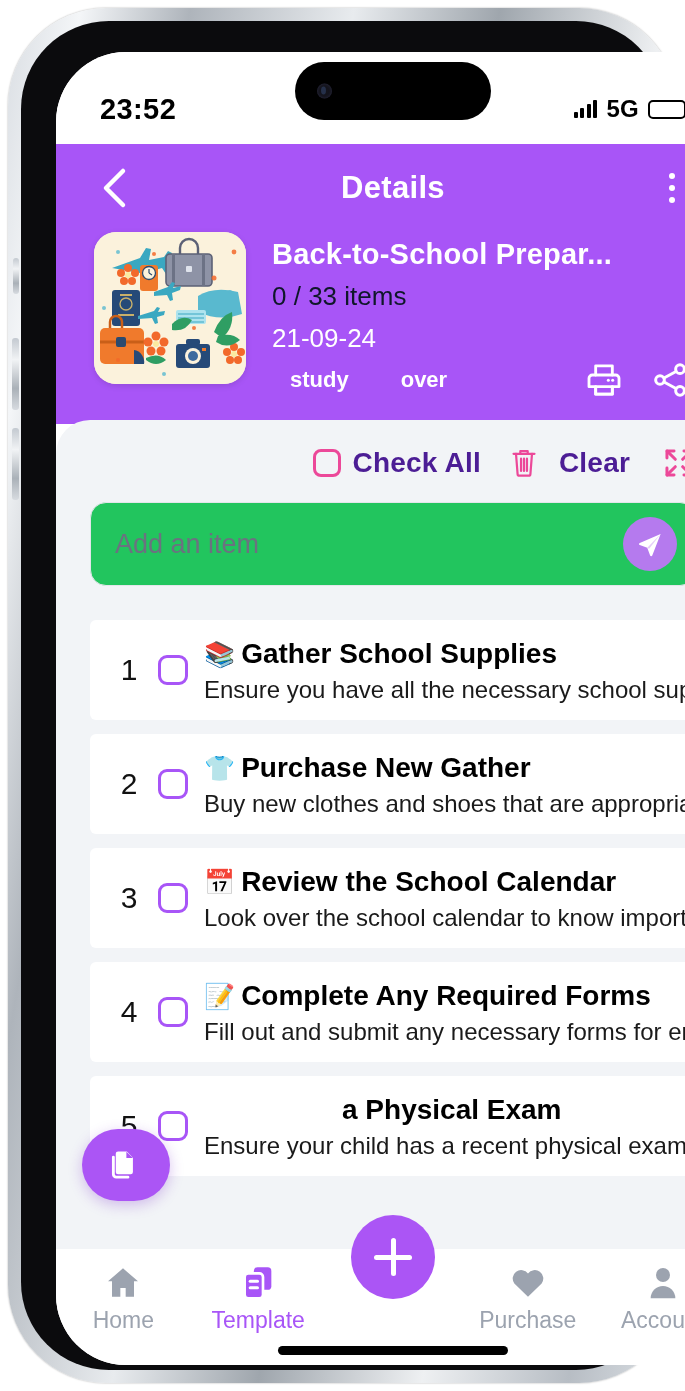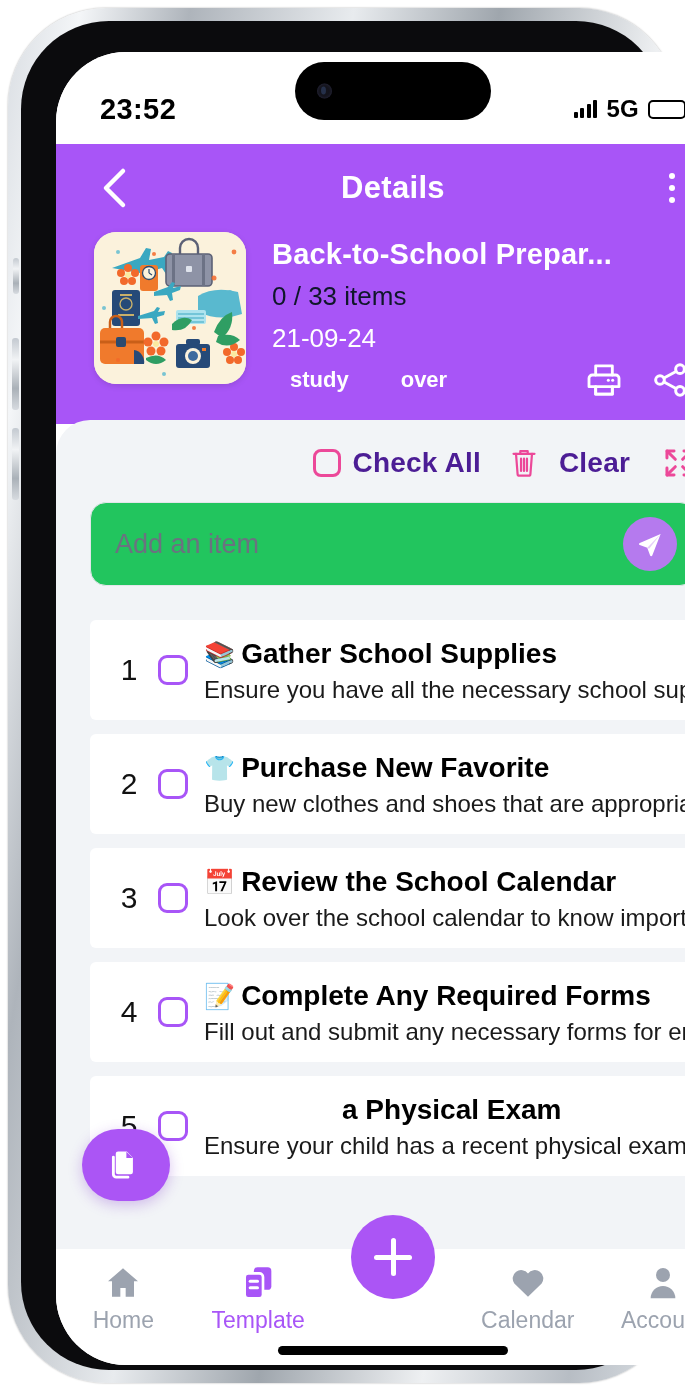--- a/index.html
+++ b/index.html
@@ -454,21 +454,21 @@
                 <span class="item-body">
                   <span class="item-title"><span class="emo">📚</span><span>Gather School Supplies</span></span>
                   <span class="item-desc" style="display:block">Ensure you have all the necessary school supplies</span>
                 </span>
               </div>
 
               <div class="item">
                 <span class="item-num">2</span>
                 <span class="chk-purple"></span>
                 <span class="item-body">
-                  <span class="item-title"><span class="emo">👕</span><span>Purchase New Favorite</span></span>
+                  <span class="item-title"><span class="emo">👕</span><span>Purchase New Gather</span></span>
                   <span class="item-desc" style="display:block">Buy new clothes and shoes that are appropriate fo</span>
                 </span>
               </div>
 
               <div class="item">
                 <span class="item-num">3</span>
                 <span class="chk-purple"></span>
                 <span class="item-body">
                   <span class="item-title"><span class="emo">📅</span><span>Review the School Calendar</span></span>
                   <span class="item-desc" style="display:block">Look over the school calendar to know important</span>
@@ -518,21 +518,21 @@
                 <rect x="6.4" y="10" width="6.2" height="1.8" rx=".9" fill="#ffffff"></rect>
                 <rect x="6.4" y="14" width="6.2" height="1.8" rx=".9" fill="#ffffff"></rect>
               </svg>
               <span class="tab-label">Template</span>
             </div>
             <div class="tab spacer"></div>
             <div class="tab">
               <svg width="42" height="40" viewBox="0 0 24 24">
                 <path d="M12 20.2 3.8 12.3A5 5 0 0 1 12 6.3a5 5 0 0 1 8.2 6z" fill="#9ca3af"></path>
               </svg>
-              <span class="tab-label">Calendar</span>
+              <span class="tab-label">Purchase</span>
             </div>
             <div class="tab">
               <svg width="42" height="40" viewBox="0 0 24 24">
                 <circle cx="12" cy="7.2" r="4.2" fill="#9ca3af"></circle>
                 <path d="M4.6 21.2a7.4 7.4 0 0 1 14.8 0z" fill="#9ca3af"></path>
               </svg>
               <span class="tab-label">Account</span>
             </div>
 
             <div class="fab"></div>

